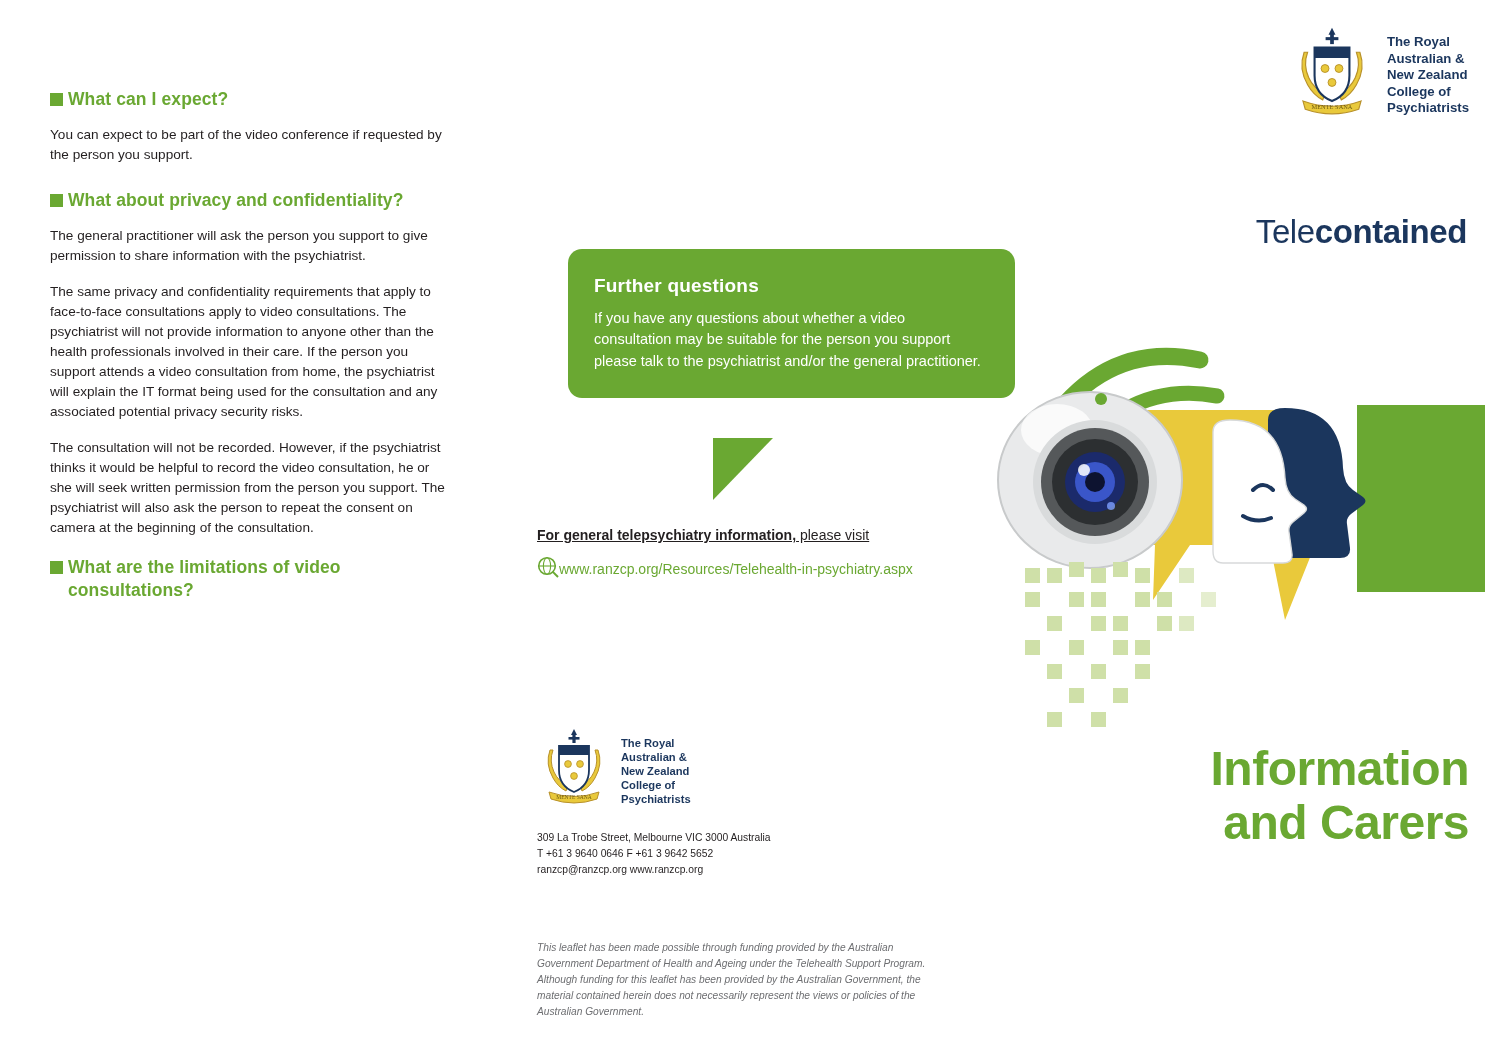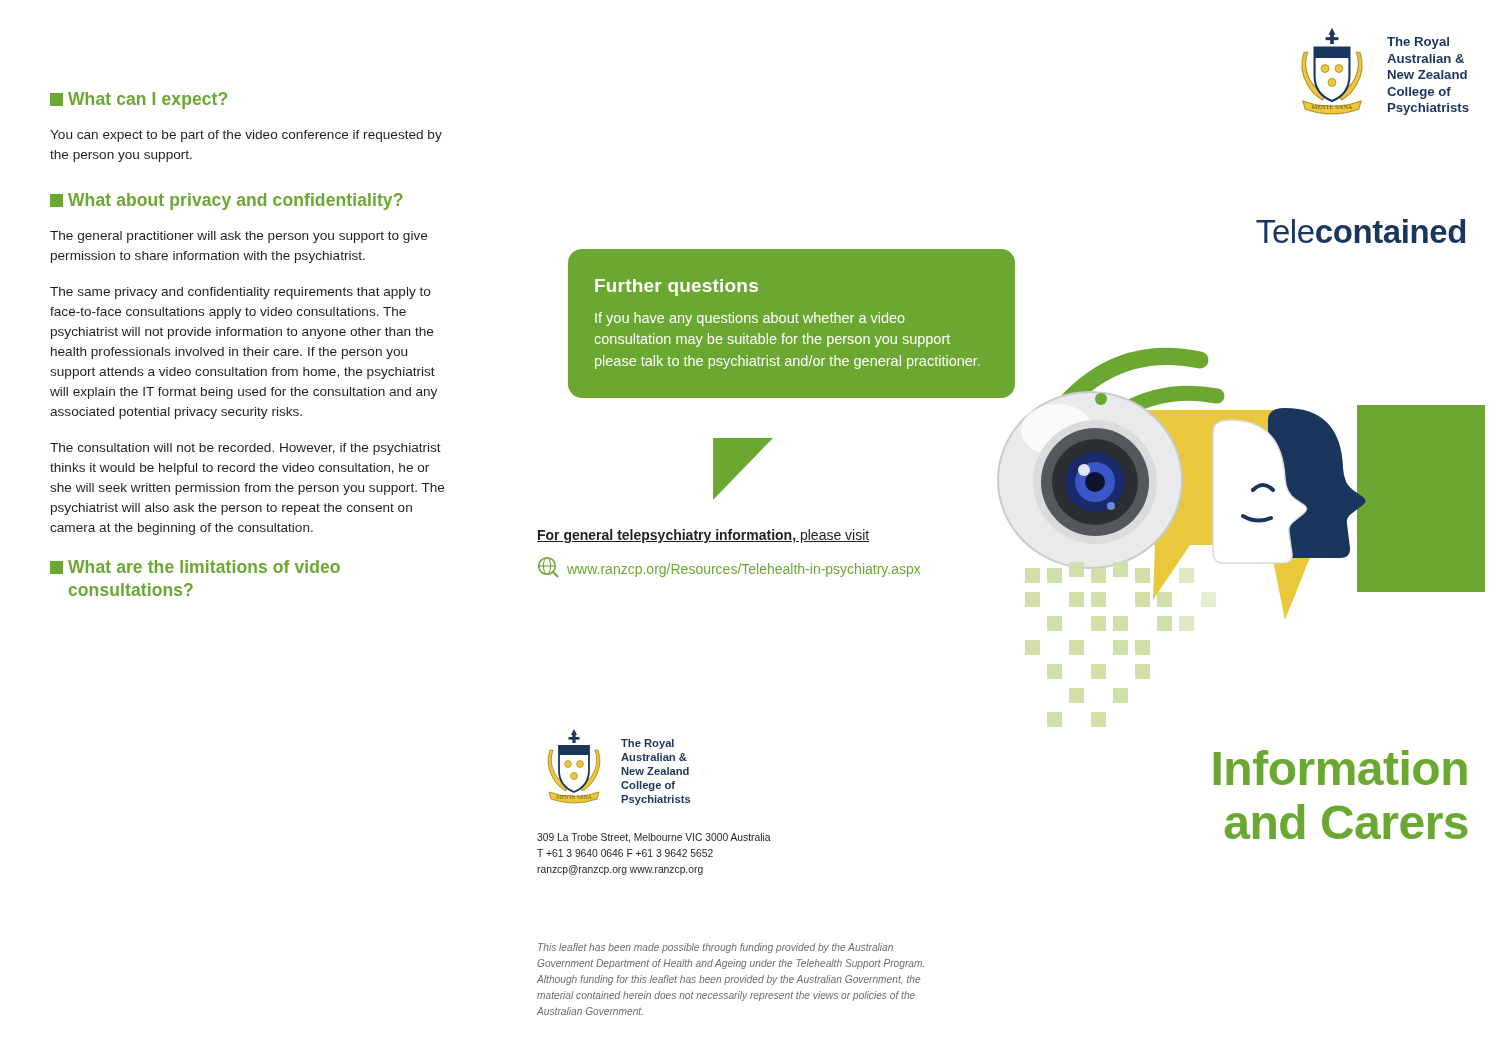--- a/index.html
+++ b/index.html
@@ -102,21 +102,20 @@
     color: #231f20;
     text-decoration: underline;
   }
   .info-line b { font-weight: bold; }
   .url-row {
     position: absolute;
     left: 537px;
     top: 556px;
     display: flex;
     align-items: center;
-    gap: 8px;
   }
   .url-text {
     color: #6aa832;
     font-size: 14px;
     text-decoration: none;
   }
 
   
   .footer-logo {
     position: absolute;

